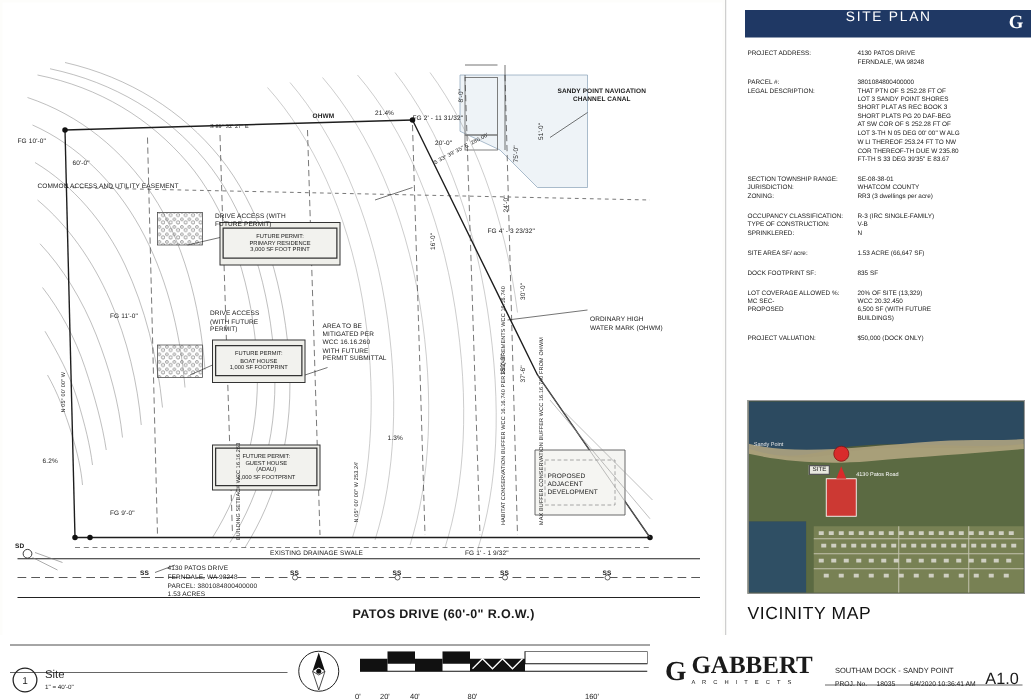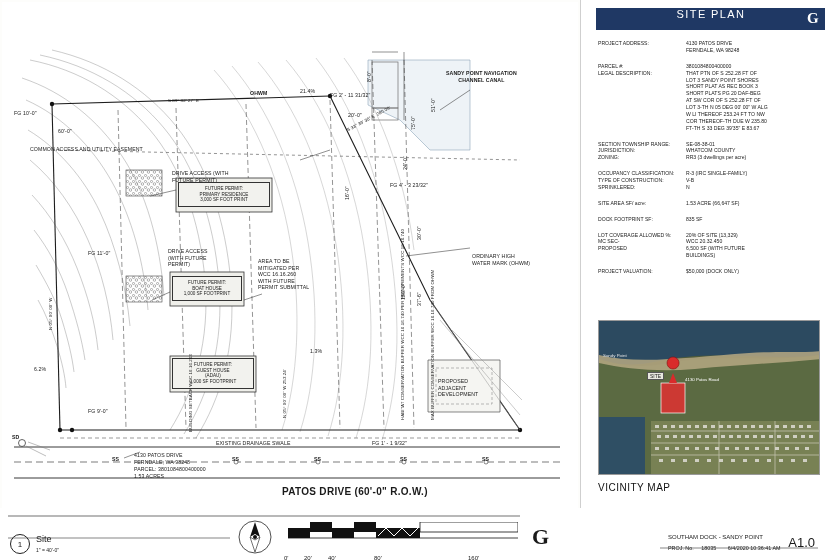--- a/index.html
+++ b/index.html
@@ -70,21 +70,21 @@
   .spec-gap { height:7px; }
 
   
   .vic {
     position:absolute; left:17px; top:320px; width:222px; height:155px;
     overflow:hidden; border:0.5px solid #999;
     background:#3d4a2e;
   }
   .vic-label {
     position:absolute; left:17px; top:482px;
-    font-size:10px; letter-spacing:.5px; color:#111;
+    font-size:14px; letter-spacing:.5px; color:#111;
   }
 
   
   .bottom {
     position:absolute; left:0; bottom:0; width:825px; height:52px;
     background:#ffffff;
   }
   .scalecircle {
     position:absolute; left:10px; bottom:6px; width:20px; height:20px;
     border:0.9px solid #222; border-radius:50%;
@@ -536,20 +536,24 @@
       <span style="left:0px;">0'</span>
       <span style="left:20px;">20'</span>
       <span style="left:44px;">40'</span>
       <span style="left:90px;">80'</span>
       <span style="left:184px;">160'</span>
     </div>
 
     <div class="gabbert">
       <div style="display:flex; align-items:flex-end; gap:4px;">
         <span style="font-size:22px; font-weight:bold; font-family:'Liberation Serif', serif; line-height:1;">G</span>
+        <div>
+          <div class="gabbert-mark" style="line-height:1;">GABBERT</div>
+          <div class="gabbert-sub">A R C H I T E C T S</div>
+        </div>
       </div>
     </div>
 
     <div class="projinfo">SOUTHAM DOCK - SANDY POINT</div>
     <div class="projno">
       <span>PROJ. No.</span>
       <span style="margin-left:6px;">18035</span>
       <span style="margin-left:10px;">6/4/2020 10:36:41 AM</span>
     </div>
     <div class="sheetno">A1.0</div>

